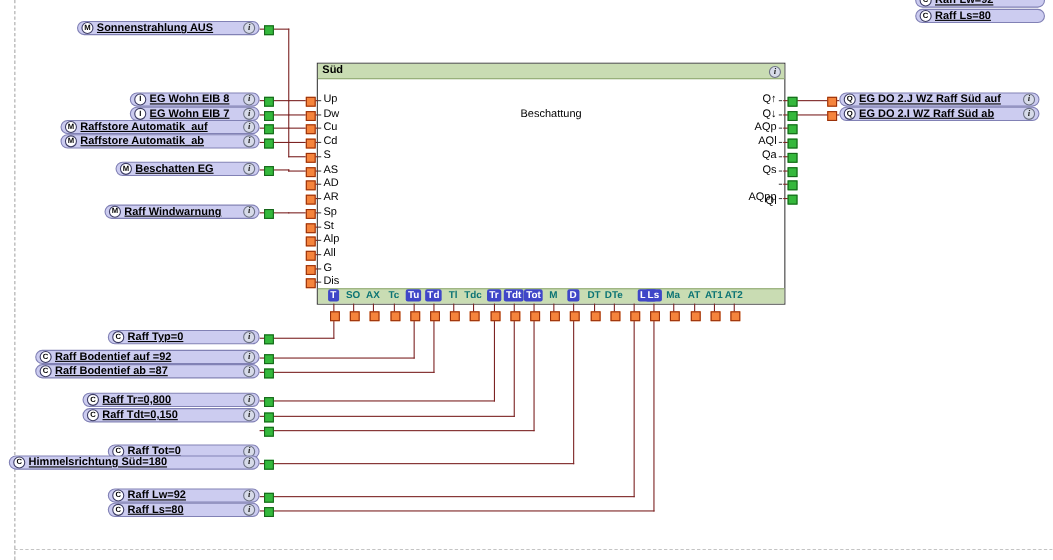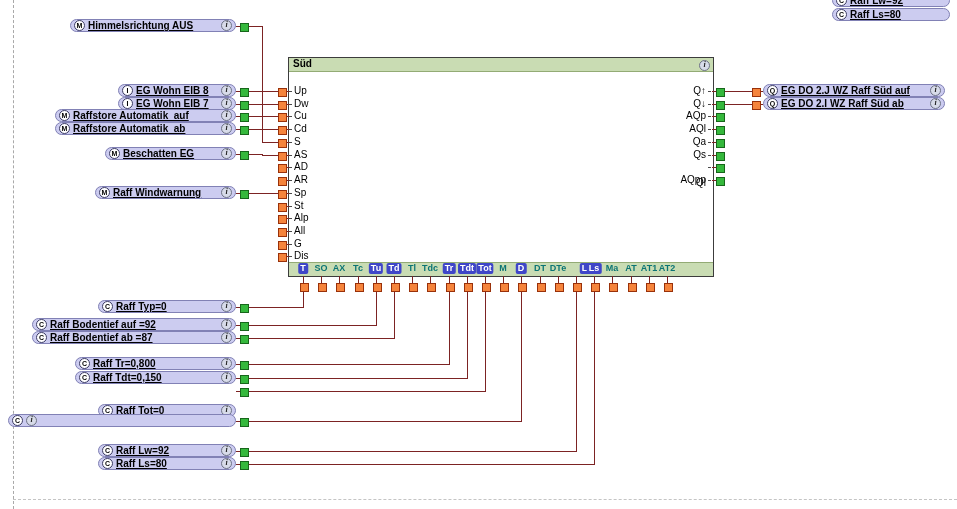--- a/index.html
+++ b/index.html
@@ -277,26 +277,27 @@
       <div class="wire" style="left: 723px; top: 104px; width: 30px; height: 1px;"></div>
       <div class="pin orange" style="left: 752px; top: 101px;"></div>
       <div class="wire" style="left: 758px; top: 104px; width: 5px; height: 1px;"></div>
     </div>
 
   <div class="block">
     <div class="block-title">
       <span>Süd</span>
       <span class="info-circle">i</span>
     </div>
+    <div class="block-line" style="top:39px">Beschattung</div>
     <div class="block-strip"></div>
   </div>
 
   <div class="tag left-tag" style="left: 70px; top: 19px; width: 166px;">
     <span class="tcircle">M</span>
-    <span class="tlabel">Himmelsrichtung AUS</span>
+    <span class="tlabel">Sonnenstrahlung AUS</span>
     <span class="info-circle">i</span>
   </div>
   <div class="tag left-tag" style="left: 118px; top: 84px; width: 118px;">
     <span class="tcircle">I</span>
     <span class="tlabel">EG Wohn EIB 8</span>
     <span class="info-circle">i</span>
   </div>
   <div class="tag left-tag" style="left: 118px; top: 97px; width: 118px;">
     <span class="tcircle">I</span>
     <span class="tlabel">EG Wohn EIB 7</span>
@@ -347,20 +348,21 @@
     <span class="tlabel">Raff Tdt=0,150</span>
     <span class="info-circle">i</span>
   </div>
   <div class="tag left-tag" style="left: 98px; top: 404px; width: 138px;">
     <span class="tcircle">C</span>
     <span class="tlabel">Raff Tot=0</span>
     <span class="info-circle">i</span>
   </div>
   <div class="tag left-tag" style="left: 8px; top: 414px; width: 228px;">
     <span class="tcircle">C</span>
+    <span class="tlabel">Himmelsrichtung Süd=180</span>
     <span class="info-circle">i</span>
   </div>
   <div class="tag left-tag" style="left: 98px; top: 444px; width: 138px;">
     <span class="tcircle">C</span>
     <span class="tlabel">Raff Lw=92</span>
     <span class="info-circle">i</span>
   </div>
   <div class="tag left-tag" style="left: 98px; top: 457px; width: 138px;">
     <span class="tcircle">C</span>
     <span class="tlabel">Raff Ls=80</span>

